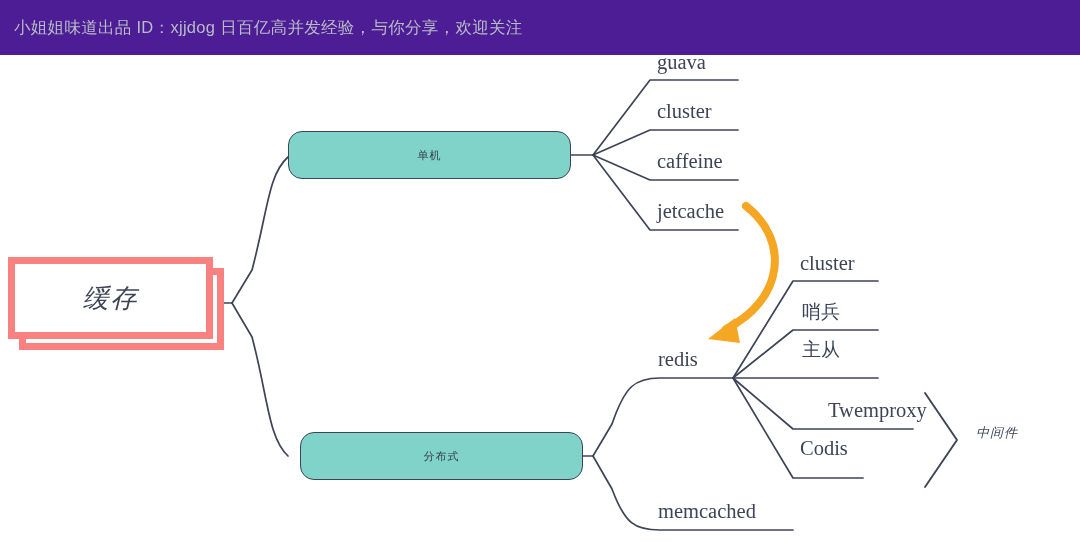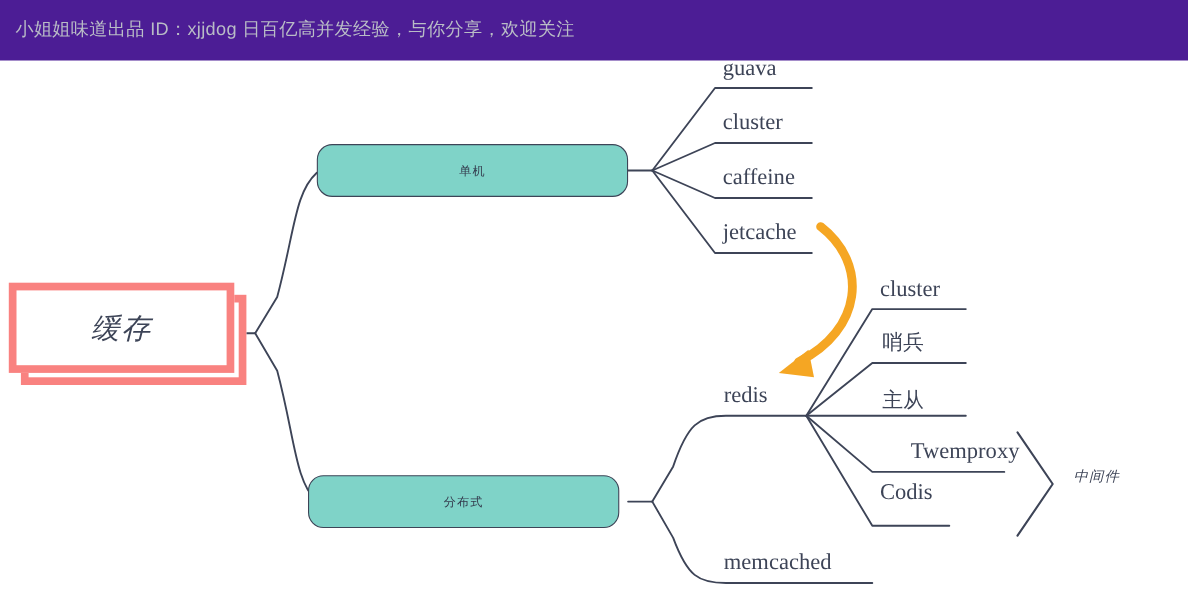--- a/index.html
+++ b/index.html
@@ -110,21 +110,21 @@
     color: #343b4d;
     letter-spacing: 1px;
   }
   #node-standalone {
     left: 288px;
     top: 131px;
     width: 283px;
     height: 48px;
   }
   #node-distributed {
-    left: 280px;
+    left: 300px;
     top: 432px;
     width: 283px;
     height: 48px;
   }
 
   
   .leaf-label {
     position: absolute;
     font-family: "Liberation Serif", serif;
     font-size: 20.5px;
@@ -212,21 +212,21 @@
 
   <div class="leaf-label" style="left:657px; top:52px;">guava</div>
   <div class="leaf-label" style="left:657px; top:101px;">cluster</div>
   <div class="leaf-label" style="left:657px; top:151px;">caffeine</div>
   <div class="leaf-label" style="left:657px; top:201px;">jetcache</div>
 
   <div class="leaf-label" style="left:658px; top:349px;">redis</div>
 
   <div class="leaf-label" style="left:800px; top:253px;">cluster</div>
   <div class="leaf-label cjk" style="left:802px; top:302px;">哨兵</div>
-  <div class="leaf-label cjk" style="left:802px; top:355px;">主从</div>
+  <div class="leaf-label cjk" style="left:802px; top:340px;">主从</div>
   <div class="leaf-label" style="left:828px; top:400px;text-align:center;">Twemproxy</div>
   <div class="leaf-label" style="left:800px; top:438px;">Codis</div>
 
   <div class="leaf-label" style="left:658px; top:501px;">memcached</div>
 
   <div class="bracket-label" style="left:976px; top:424px;">中间件</div>
 
 </div>
 
 </body></html>

